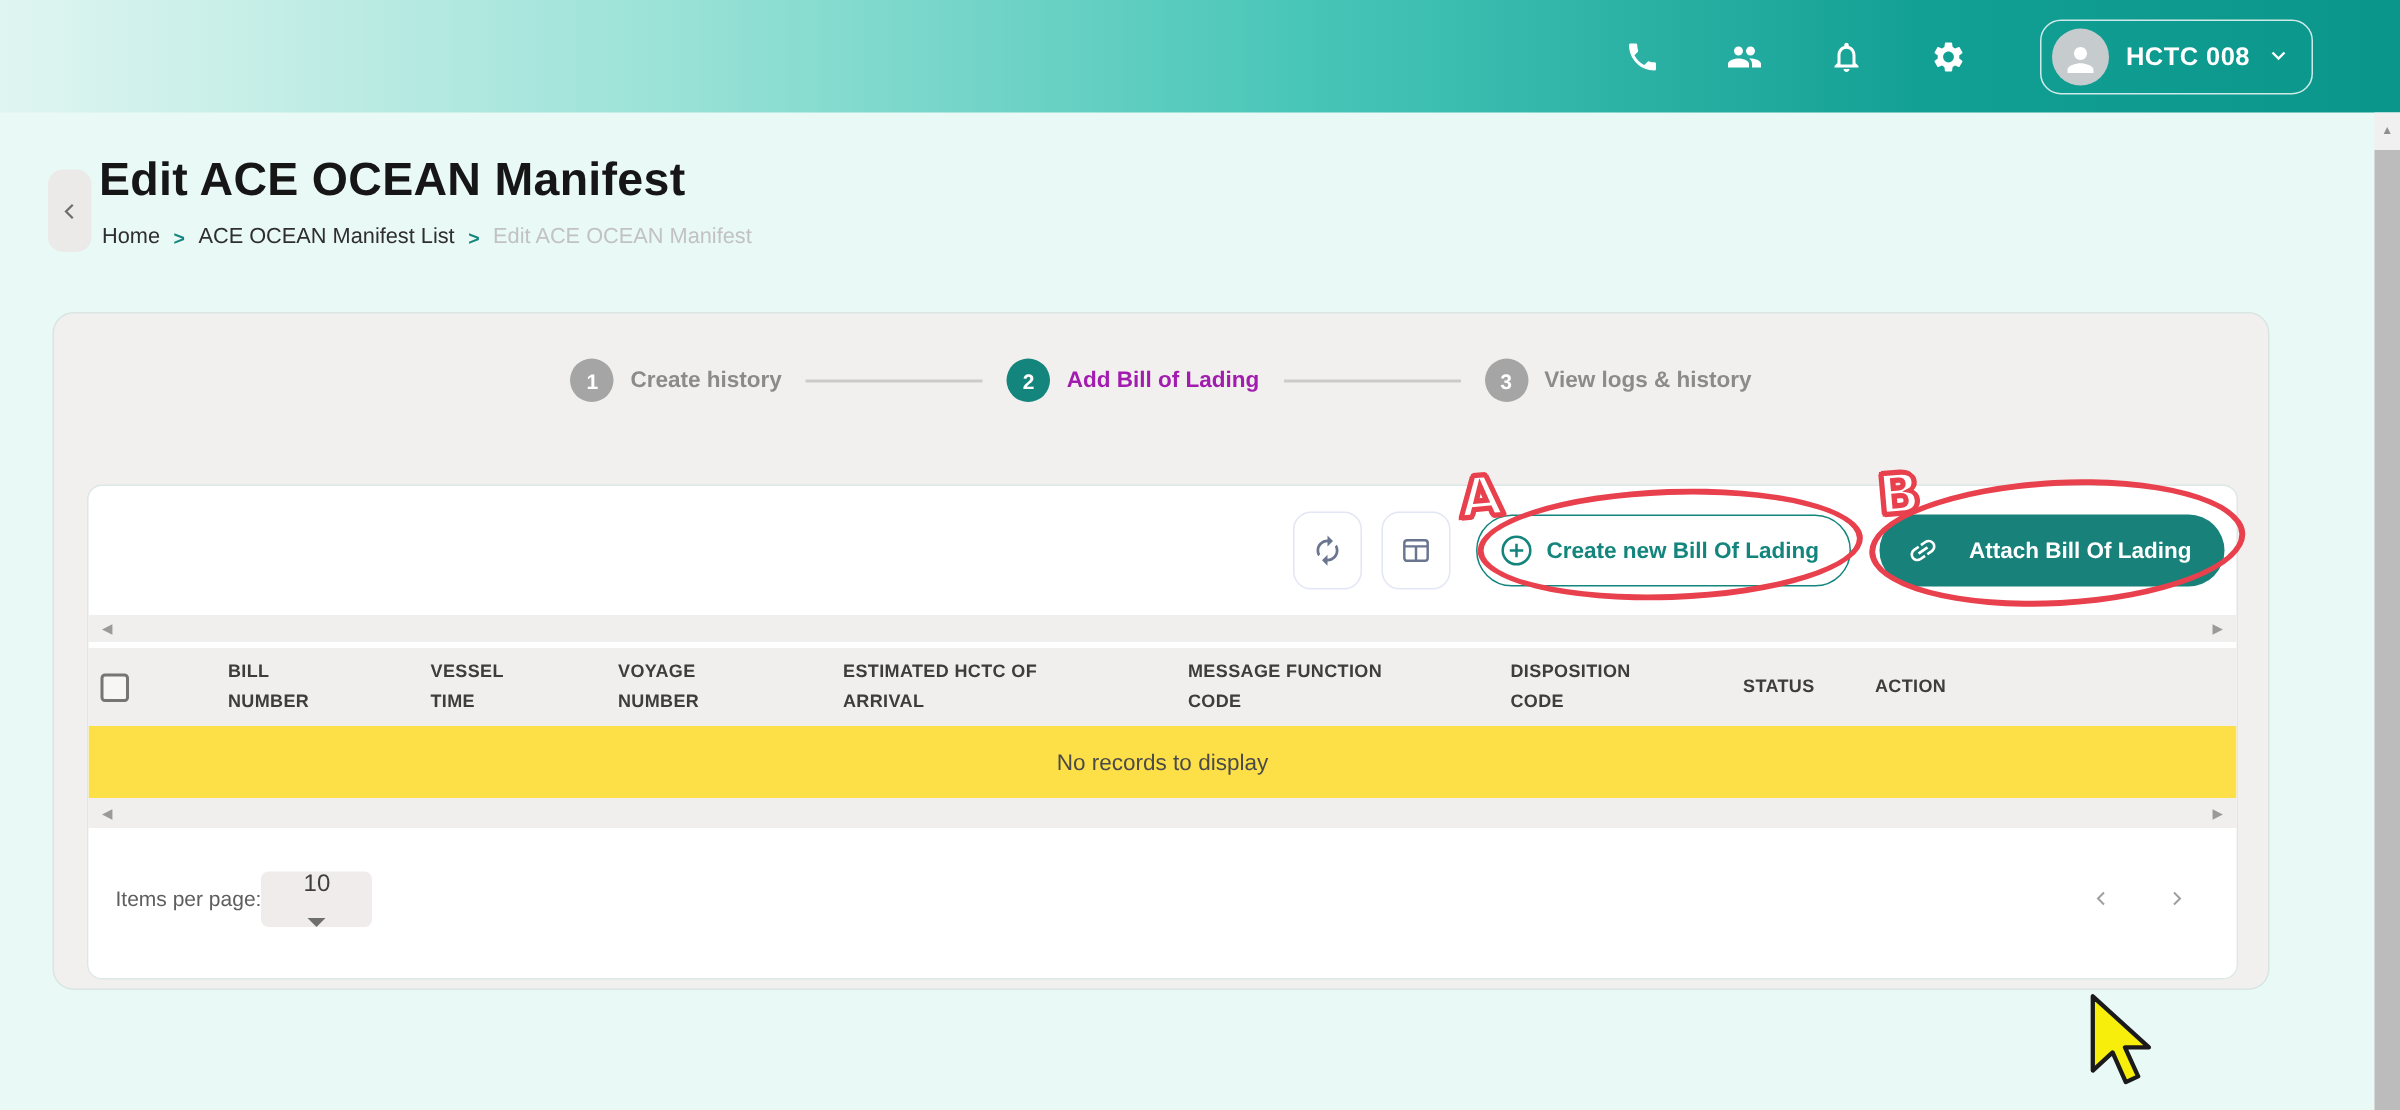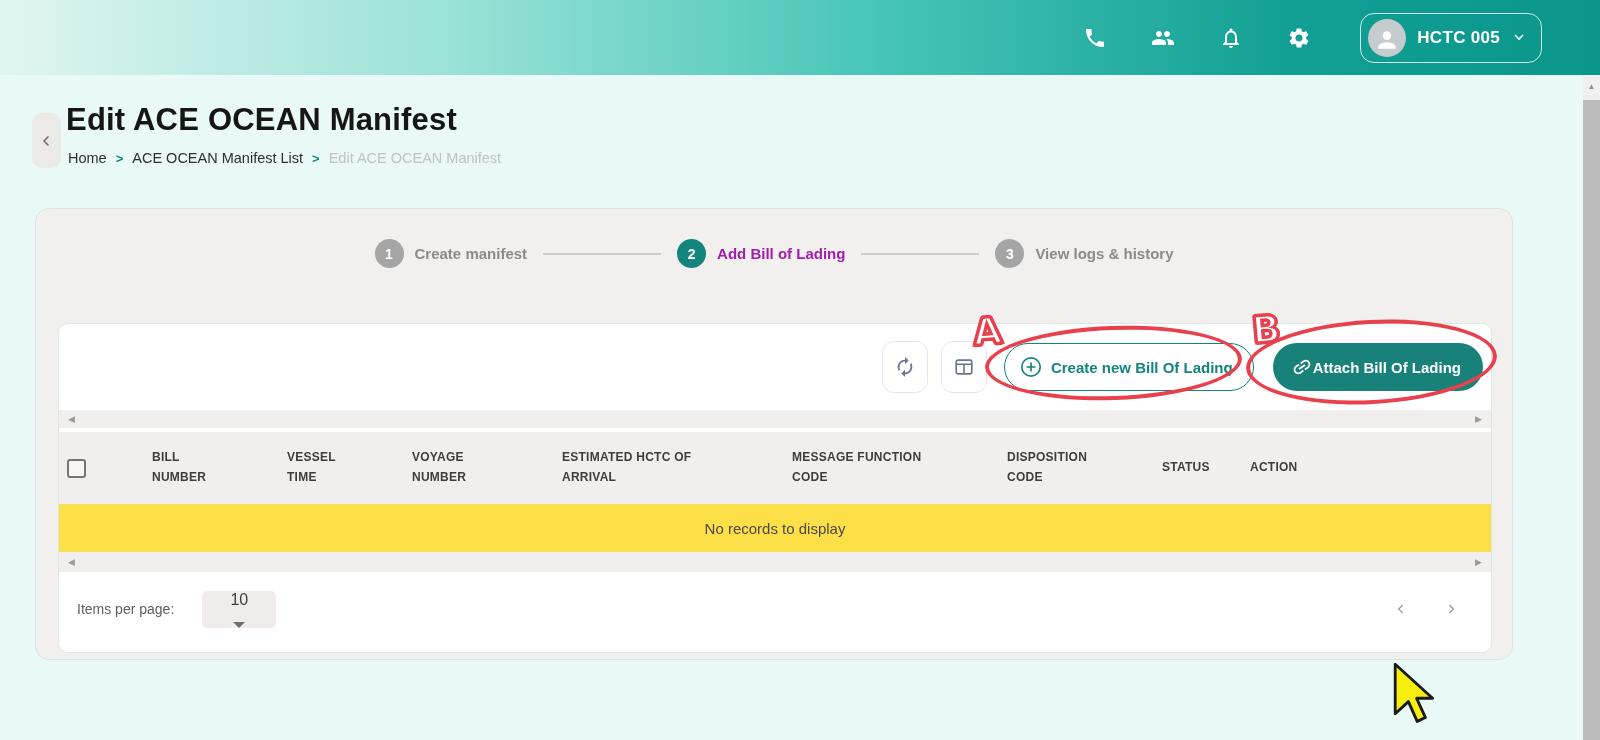--- a/index.html
+++ b/index.html
@@ -79,49 +79,49 @@
     display: flex; align-items: center; justify-content: center; cursor: pointer;
   }
   .tool-sq-btn svg { width: 22px; height: 22px; }
   .btn-create {
     height: 48px; border: 1.5px solid #13857c; border-radius: 24px; background: #ffffff;
     display: flex; align-items: center; gap: 8px; padding: 0 20px 0 14px; cursor: pointer; margin-left: 4px;
   }
   .btn-create-label { color: #13857c; font-size: 15px; font-weight: bold; }
   .btn-attach {
     height: 48px; border: none; border-radius: 24px; background: #17817a;
-    display: flex; align-items: center; gap: 0; padding: 0 22px 0 18px; cursor: pointer; margin-left: 6px;
+    display: flex; align-items: center; gap: 20px; padding: 0 22px 0 18px; cursor: pointer; margin-left: 6px;
   }
   .btn-attach-label { color: #ffffff; font-size: 15px; font-weight: bold; }
   .btn-attach svg { width: 22px; height: 22px; fill: #ffffff; transform: rotate(-35deg); }
 
   
   .hstrip { height: 18px; background: #f1efee; position: relative; flex: 0 0 auto; }
   .hstrip.bottom { height: 20px; }
   .hstrip .arr { position: absolute; top: 0; bottom: 0; display: flex; align-items: center; font-size: 9px; color: #9a9a9a; cursor: pointer; }
   .hstrip .arr.left { left: 9px; }
   .hstrip .arr.right { right: 9px; }
   .strip-gap { height: 4px; background: #ffffff; flex: 0 0 auto; }
 
   
-  .thead { height: 72px; background: #f1efee; display: flex; align-items: center; flex: 0 0 auto; }
+  .thead { height: 52px; background: #f1efee; display: flex; align-items: center; flex: 0 0 auto; }
   .th-check-cell { width: 60px; padding-left: 8px; display: flex; align-items: center; }
   .checkbox { width: 19px; height: 19px; border: 2px solid #757575; border-radius: 3px; background: #f7f6f5; cursor: pointer; }
   .th { font-size: 12px; font-weight: bold; color: #3d3d3d; line-height: 1.65; letter-spacing: 0.25px; padding-left: 33px; padding-right: 30px; }
   .th.c1 { width: 135px; } .th.c2 { width: 175px; } .th.c3 { width: 125px; }
   .th.c4 { width: 150px; } .th.c5 { width: 230px; } .th.c6 { width: 215px; }
   .th.c7 { width: 155px; } .th.c8 { width: 88px; } .th.c9 { width: 100px; }
 
   
   .empty-row { height: 48px; background: #fde047; display: flex; align-items: center; justify-content: center; flex: 0 0 auto; }
   .empty-text { font-size: 15px; color: #4a4a4a; }
 
   
   .pagination { flex: 1; background: #ffffff; display: flex; align-items: center; justify-content: space-between; padding: 0 30px 6px 18px; }
-  .pag-left { display: flex; align-items: center; gap: 28px; }
+  .pag-left { display: flex; align-items: center; gap: 0; }
   .pag-label { font-size: 14px; color: #5e5e5e; }
   .page-size { width: 74px; height: 37px; background: #efeceb; border-radius: 5px; display: flex; align-items: center; justify-content: center; gap: 13px; cursor: pointer; flex-direction: column; }
   .page-size-value { font-size: 16px; color: #3f3f3f; }
   .caret-down { width: 0; height: 0; border-left: 6px solid transparent; border-right: 6px solid transparent; border-top: 6px solid #6e6e6e; }
   .pag-right { display: flex; align-items: center; gap: 30px; }
   .pag-nav { width: 20px; height: 20px; display: flex; align-items: center; justify-content: center; cursor: pointer; }
   .pag-nav svg { width: 16px; height: 16px; stroke: #9e9e9e; stroke-width: 2; fill: none; }
 
   
   .ann { position: absolute; z-index: 40; pointer-events: none; }
@@ -164,21 +164,21 @@
     <svg viewBox="0 0 24 24">
         <path d="M19.14 12.94c.04-.3.06-.61.06-.94 0-.32-.02-.64-.07-.94l2.03-1.58c.18-.14.23-.41.12-.61l-1.92-3.32c-.12-.22-.37-.29-.59-.22l-2.39.96c-.5-.38-1.03-.7-1.62-.94l-.36-2.54c-.04-.24-.24-.41-.48-.41h-3.84c-.24 0-.43.17-.47.41l-.36 2.54c-.59.24-1.13.57-1.62.94l-2.39-.96c-.22-.08-.47 0-.59.22L2.74 8.87c-.12.21-.08.47.12.61l2.03 1.58c-.05.3-.09.63-.09.94s.02.64.07.94l-2.03 1.58c-.18.14-.23.41-.12.61l1.92 3.32c.12.22.37.29.59.22l2.39-.96c.5.38 1.03.7 1.62.94l.36 2.54c.05.24.24.41.48.41h3.84c.24 0 .44-.17.47-.41l.36-2.54c.59-.24 1.13-.56 1.62-.94l2.39.96c.22.08.47 0 .59-.22l1.92-3.32c.12-.22.07-.47-.12-.61l-2.01-1.58zM12 15.6c-1.98 0-3.6-1.62-3.6-3.6s1.62-3.6 3.6-3.6 3.6 1.62 3.6 3.6-1.62 3.6-3.6 3.6z"></path>
       </svg>
   </div>
   <div class="user-pill">
     <div class="avatar">
       <svg viewBox="0 0 24 24">
           <path d="M12 12c2.21 0 4-1.79 4-4s-1.79-4-4-4-4 1.79-4 4 1.79 4 4 4zm0 2c-2.67 0-8 1.34-8 4v2h16v-2c0-2.66-5.33-4-8-4z"></path>
         </svg>
     </div>
-    <span class="user-name">HCTC 005</span>
+    <span class="user-name">HCTC 008</span>
     <span class="user-chevron">
       <svg viewBox="0 0 24 24">
           <polyline points="6,9 12,15 18,9"></polyline>
         </svg>
     </span>
   </div>
 </div>
 
 <div class="vscroll">
   <div class="vscroll-up">▲</div>
@@ -197,21 +197,21 @@
   <span class="crumb-link">ACE OCEAN Manifest List</span>
   <span class="crumb-sep">&gt;</span>
   <span class="crumb-current">Edit ACE OCEAN Manifest</span>
 </div>
 
 <div class="card">
 
   <div class="stepper">
     <div class="step">
       <div class="step-circle">1</div>
-      <div class="step-label">Create manifest</div>
+      <div class="step-label">Create history</div>
     </div>
     <div class="step-connector"></div>
     <div class="step active">
       <div class="step-circle">2</div>
       <div class="step-label">Add Bill of Lading</div>
     </div>
     <div class="step-connector"></div>
     <div class="step">
       <div class="step-circle">3</div>
       <div class="step-label">View logs &amp; history</div>

